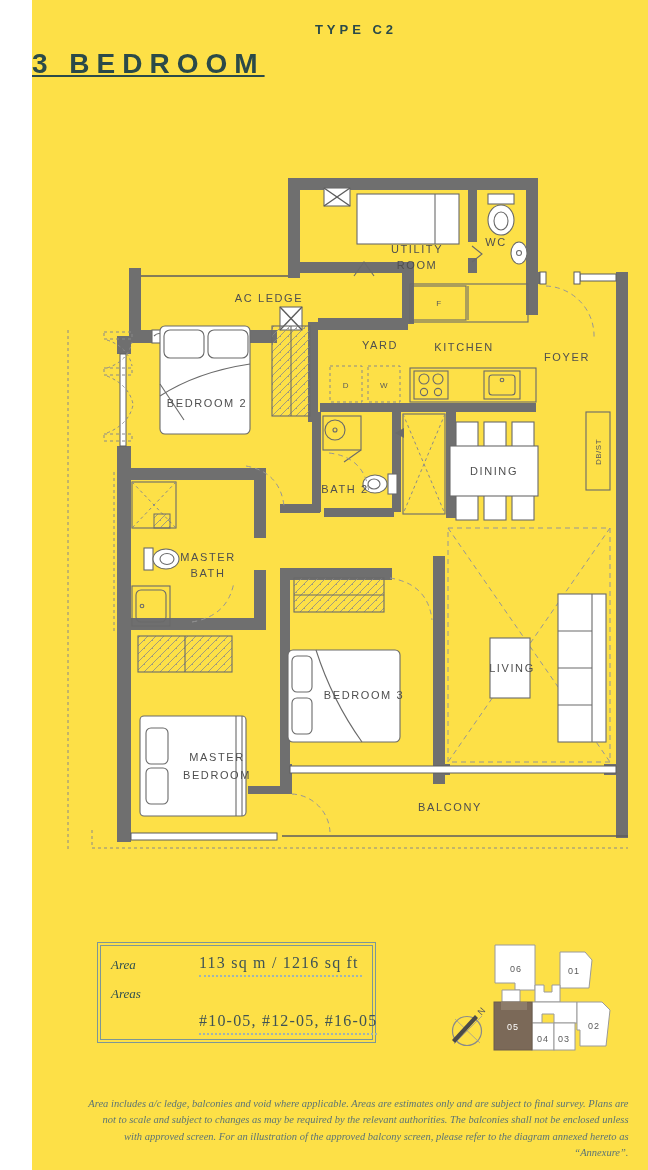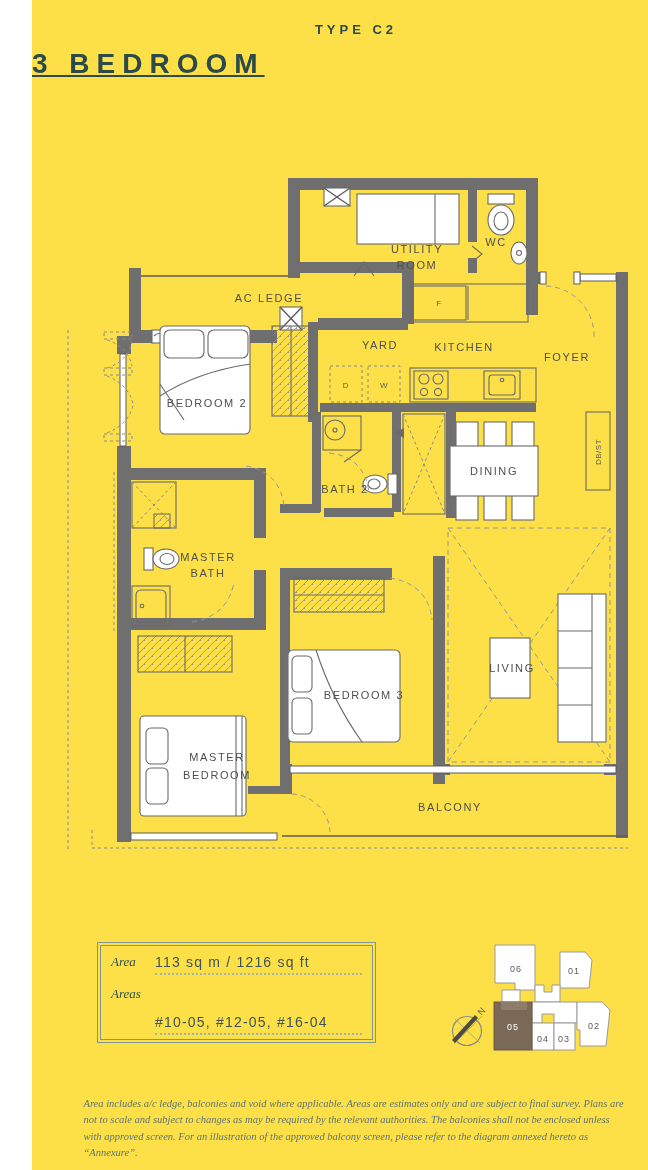--- a/index.html
+++ b/index.html
@@ -20,29 +20,29 @@
   .furnn{stroke:#6a6a6a;stroke-width:1.1;fill:none;}
   .dash{stroke:#969696;stroke-width:1;fill:none;stroke-dasharray:5 4;}
   .dashf{stroke:#8a8a8a;stroke-width:1;fill:none;stroke-dasharray:3 3;}
   .win{stroke:#5c5c5c;stroke-width:1;fill:#ffffff;}
   .uoutline{stroke:#9a9a9a;stroke-width:1;fill:#ffffff;}
   
   .info-box{position:absolute;left:65px;top:942px;width:279px;height:101px;
     border:1px solid #7d9696;padding:2px;box-sizing:border-box;}
   .info-inner{width:100%;height:100%;border:1px solid #7d9696;box-sizing:border-box;
     padding:8px 10px 4px 10px;display:flex;flex-direction:column;justify-content:space-between;}
-  .info-row{display:flex;align-items:flex-start;}
+  .info-row{display:flex;align-items:center;gap:44px;}
   .info-label{width:44px;flex:none;font-family:"Liberation Serif",serif;font-style:italic;
     font-size:13px;color:#2f4f4f;padding-bottom:2px;}
-  .info-value{flex:1;font-family:Liberation Sans, sans-serif;font-size:14px;
+  .info-value{flex:1;font-family:Liberation Serif, serif;font-size:16px;
     letter-spacing:1.2px;color:#3f5355;border-bottom:2px dotted #9eb4b4;padding-bottom:3px;
     white-space:nowrap;}
   .footer{position:absolute;top:1096px;left:50%;transform:translateX(-50%);width:545px;
     font-family:"Liberation Serif",serif;font-style:italic;font-size:10.5px;line-height:1.55;
-    text-align:left;}
+    text-align:right;}
 </style>
 </head>
 <body>
 
 <div class="page">
 
   <div class="type-label" style="color:#2b4a49">TYPE C2</div>
   <div class="main-title" style="color:#2b4a49">3 BEDROOM</div>
 
   <svg width="648" height="1170" viewBox="0 0 648 1170" style="position:absolute;left:0;top:0">
@@ -361,20 +361,20 @@
     <div class="info-inner">
       <div class="info-row">
         <span class="info-label">Area</span>
         <span class="info-value">113 sq m / 1216 sq ft</span>
       </div>
       <div class="info-row">
         <span class="info-label">Areas</span>
       </div>
       <div class="info-row">
         <span class="info-label"></span>
-        <span class="info-value">#10-05, #12-05, #16-04</span>
+        <span class="info-value">#10-05, #12-05, #16-05</span>
       </div>
     </div>
   </div>
 
   <div class="footer" style="color:#5c7474">Area includes a/c ledge, balconies and void where applicable. Areas are estimates only and are subject to final survey. Plans are not to scale and subject to changes as may be required by the relevant authorities. The balconies shall not be enclosed unless with approved screen. For an illustration of the approved balcony screen, please refer to the diagram annexed hereto as “Annexure”.</div>
 
 </div>
 
 </body></html>

